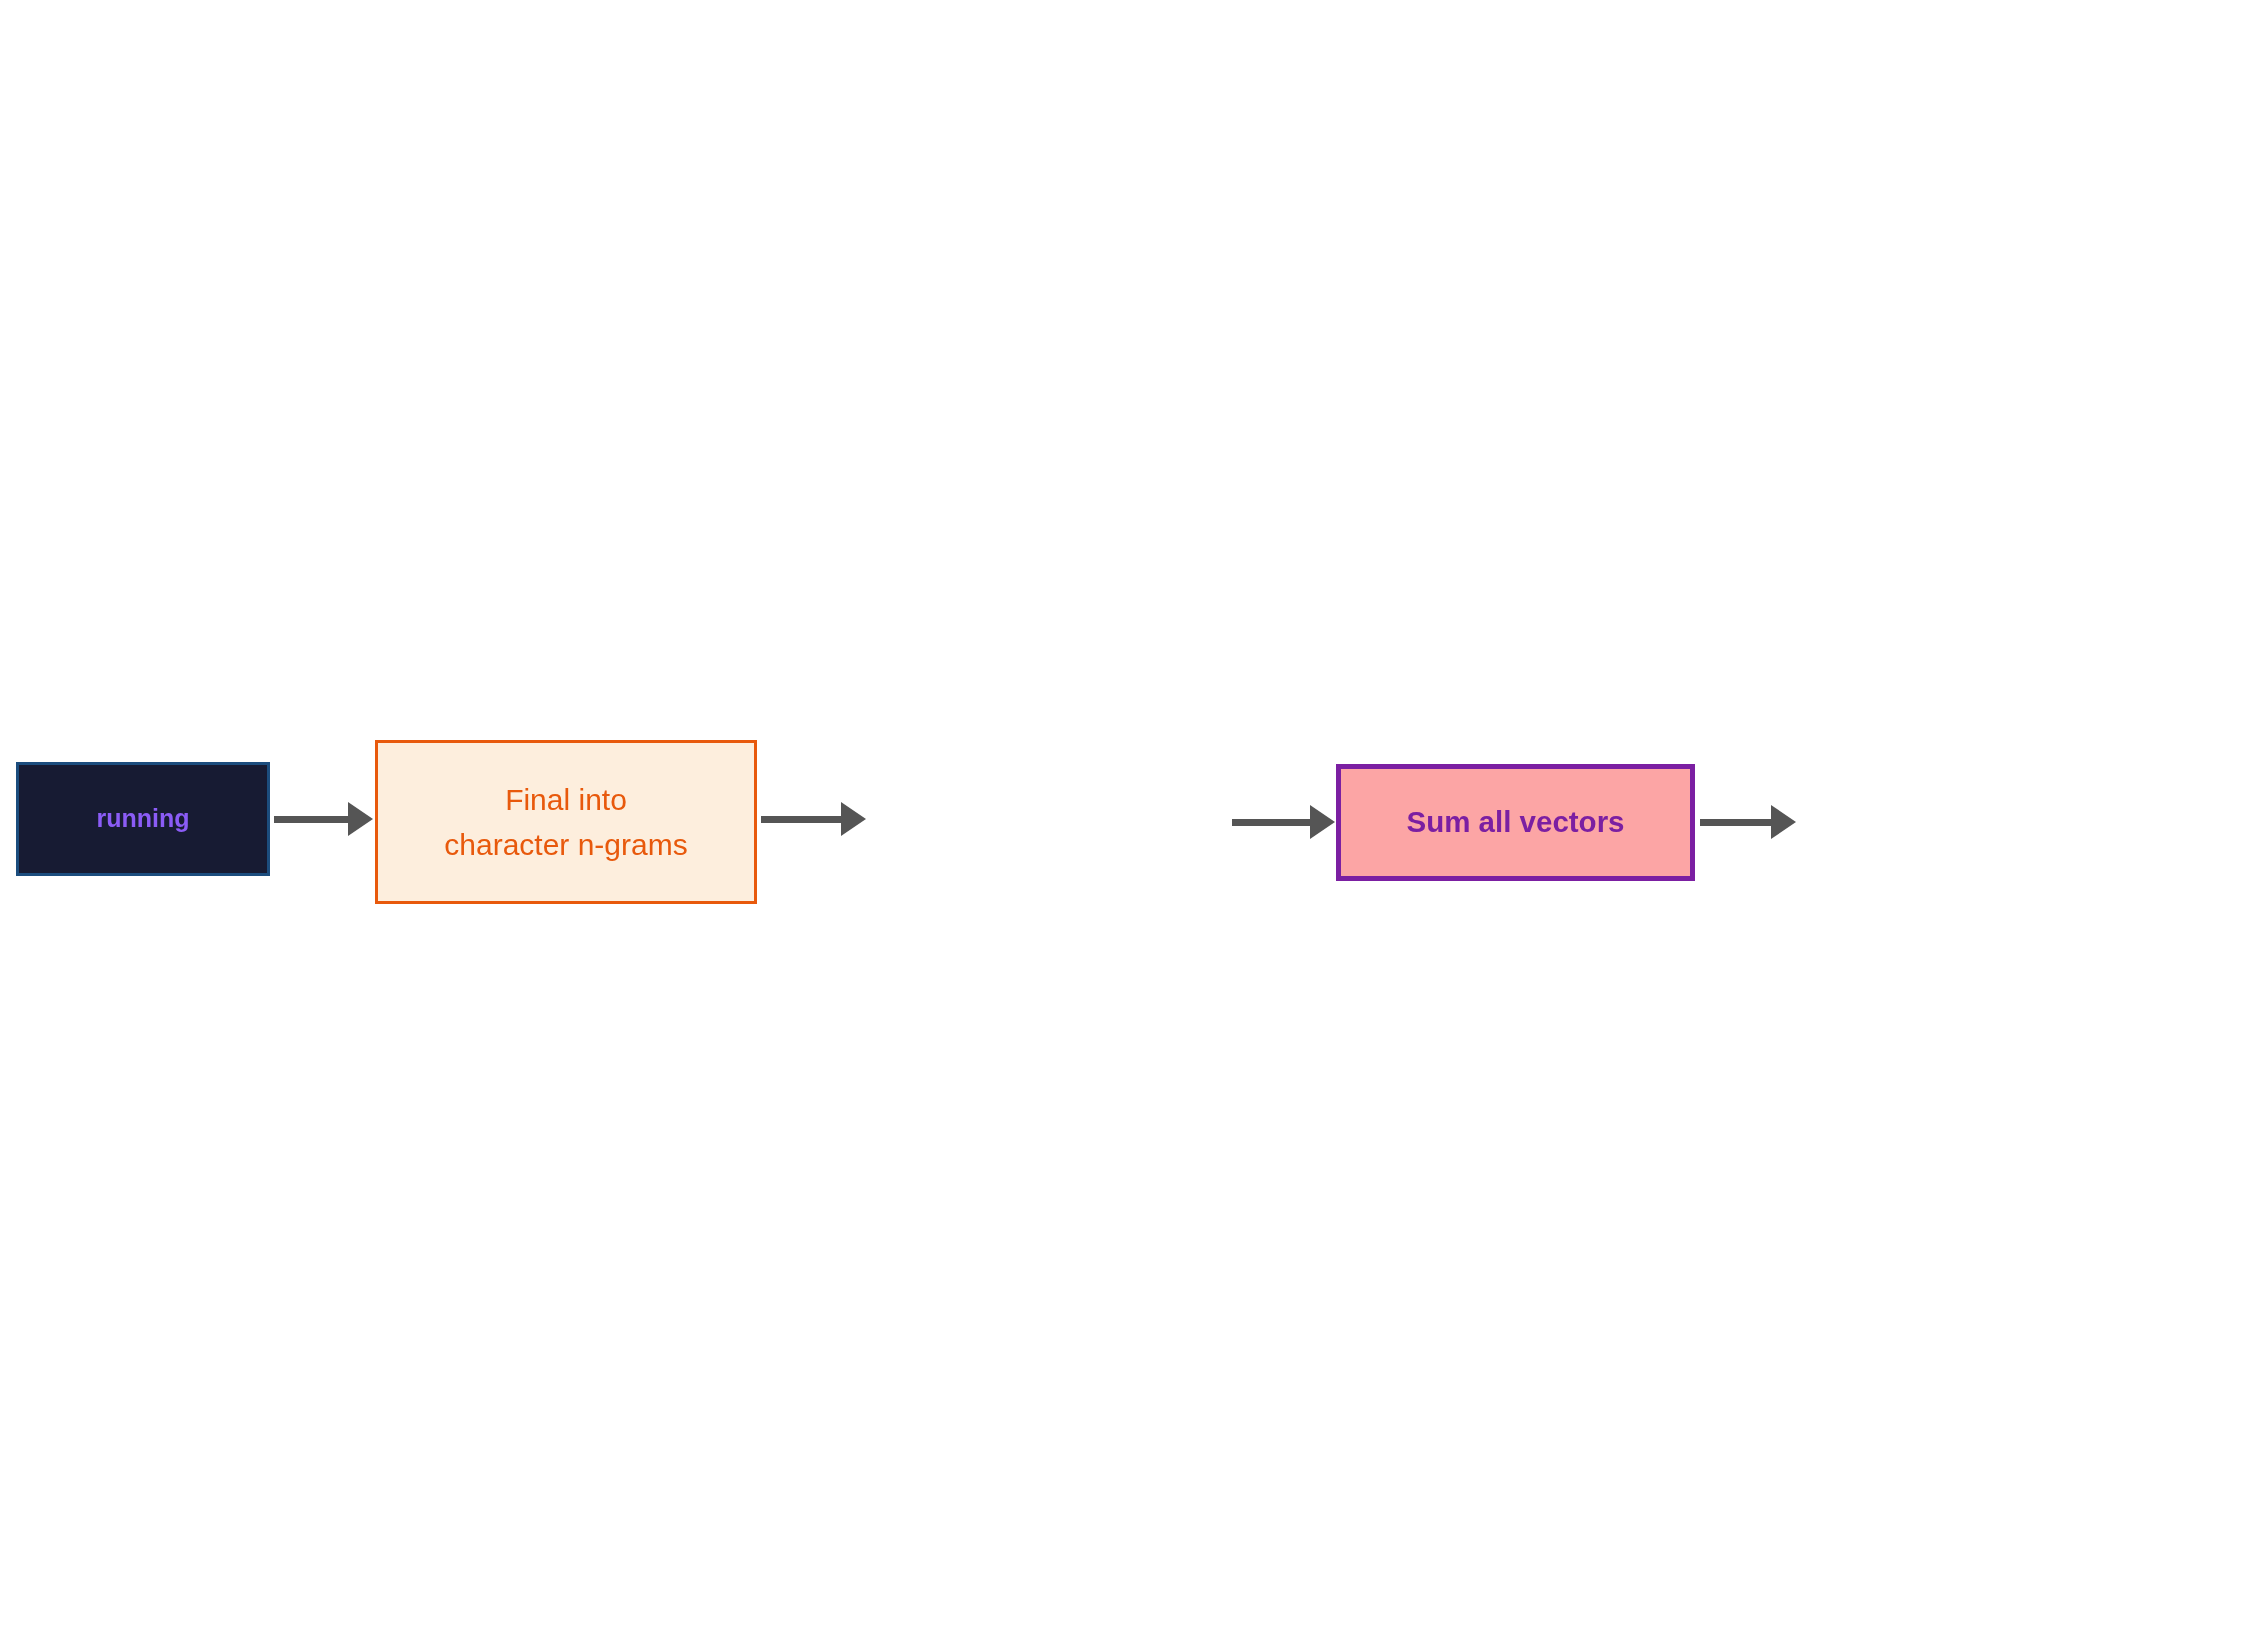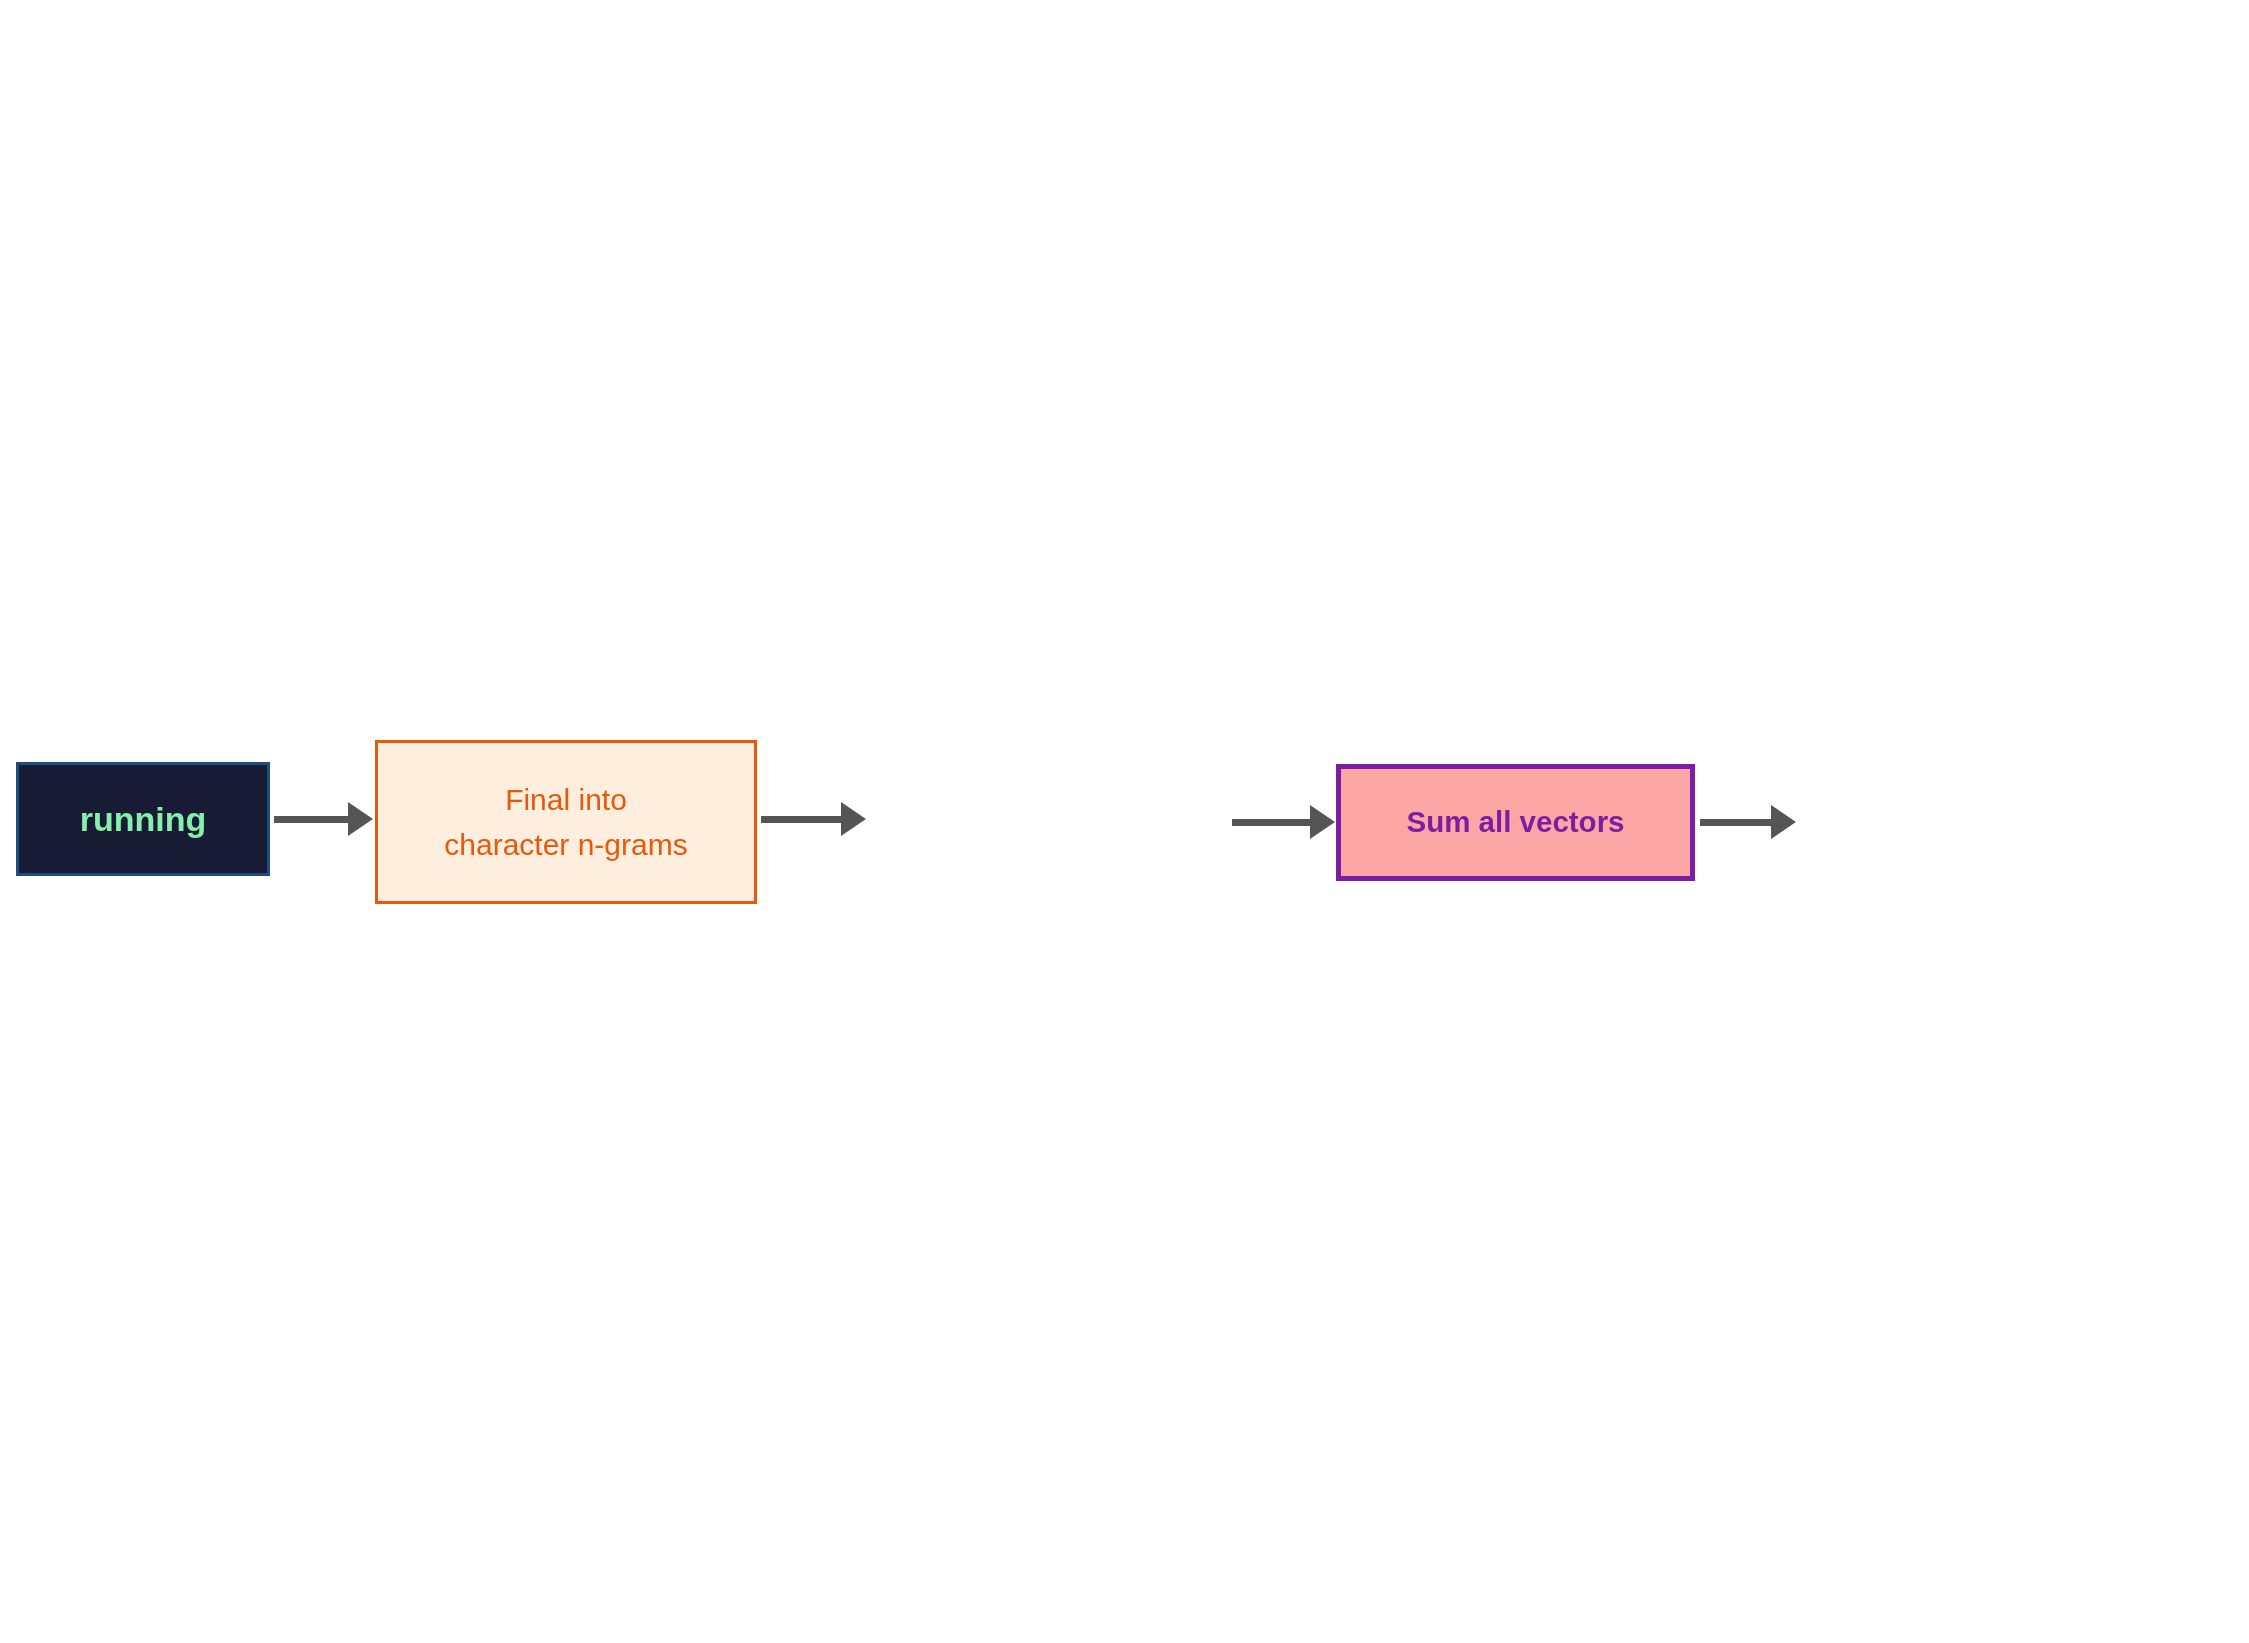--- a/index.html
+++ b/index.html
@@ -31,22 +31,22 @@
   }
 
   
   #node-input {
     left: 16px;
     top: 762px;
     width: 254px;
     height: 114px;
     background: #171b33;
     border: 3.7px solid #1c4d7e;
-    color: #86efac;
-    font-size: 34px;
+    color: #8b5cf6;
+    font-size: 25px;
     font-weight: bold;
   }
 
   
   #node-split {
     left: 375px;
     top: 740px;
     width: 382px;
     height: 164px;
     background: #fdeedd;

